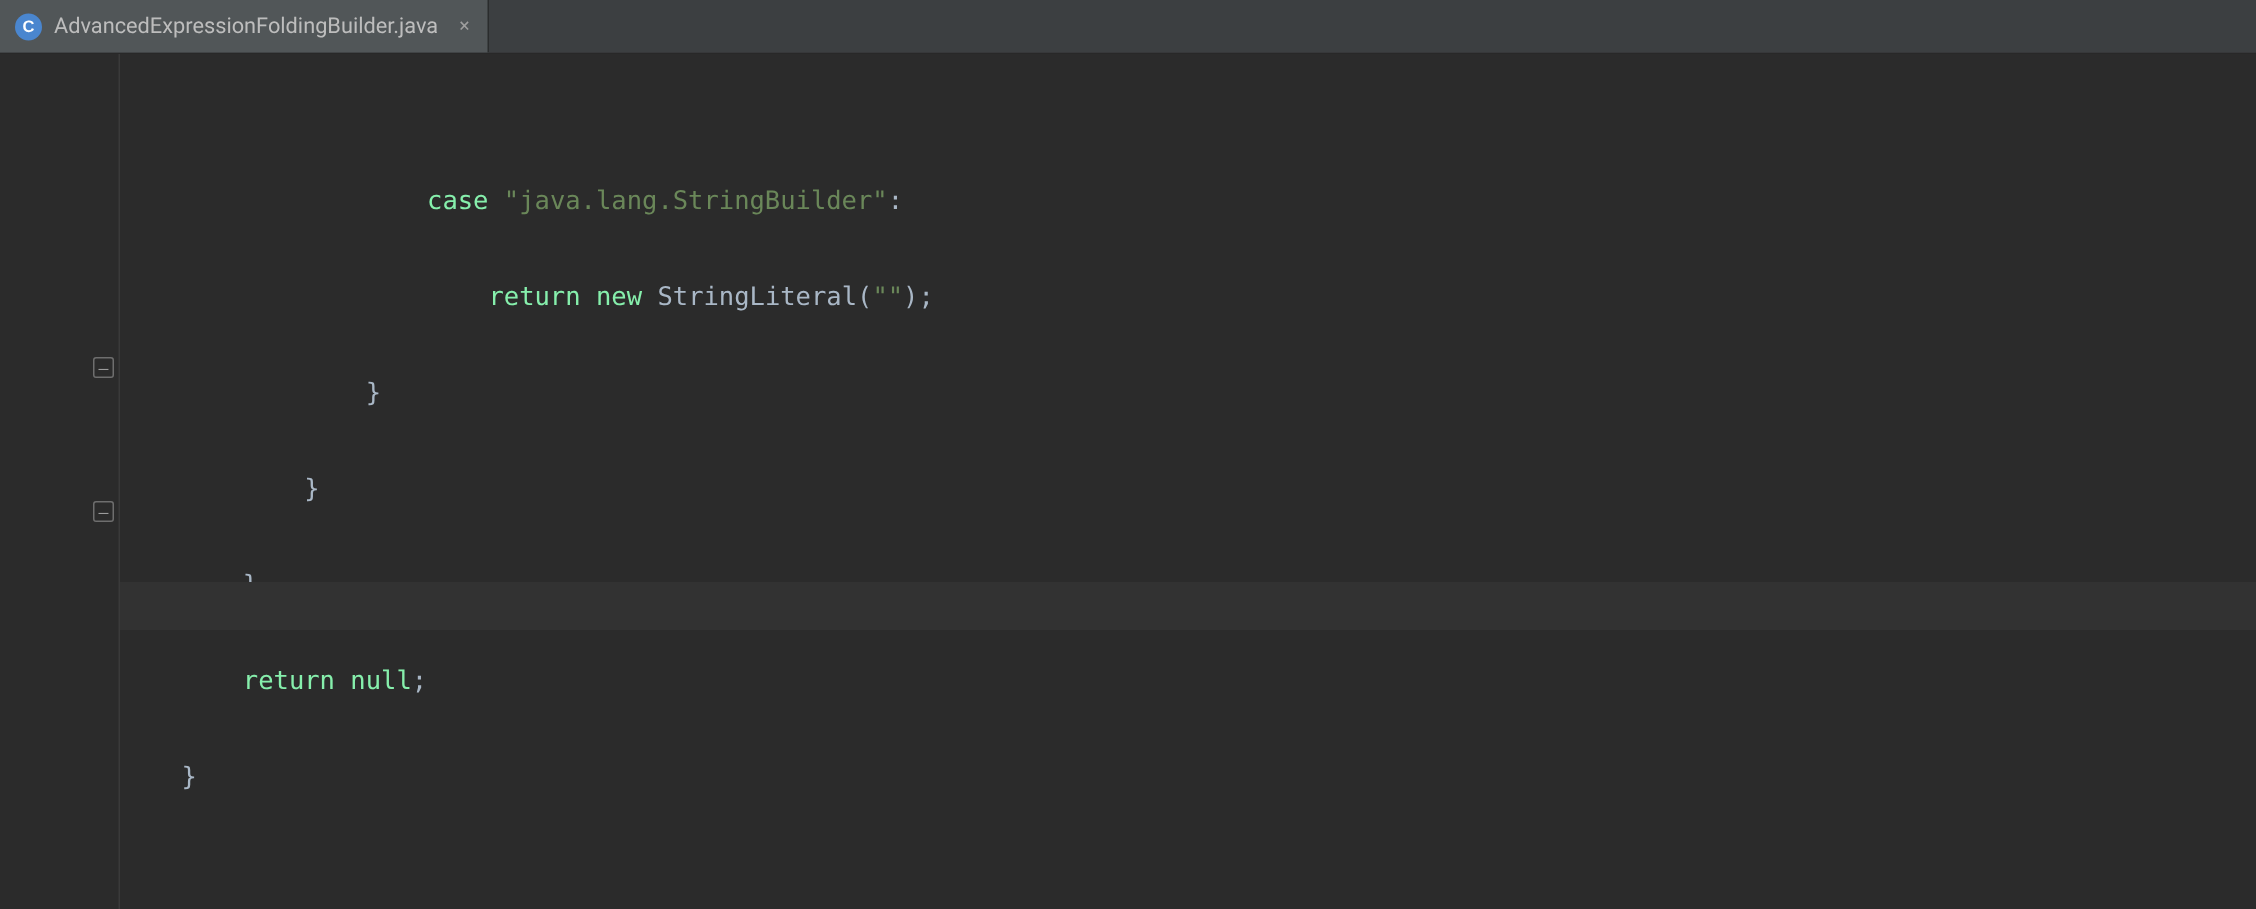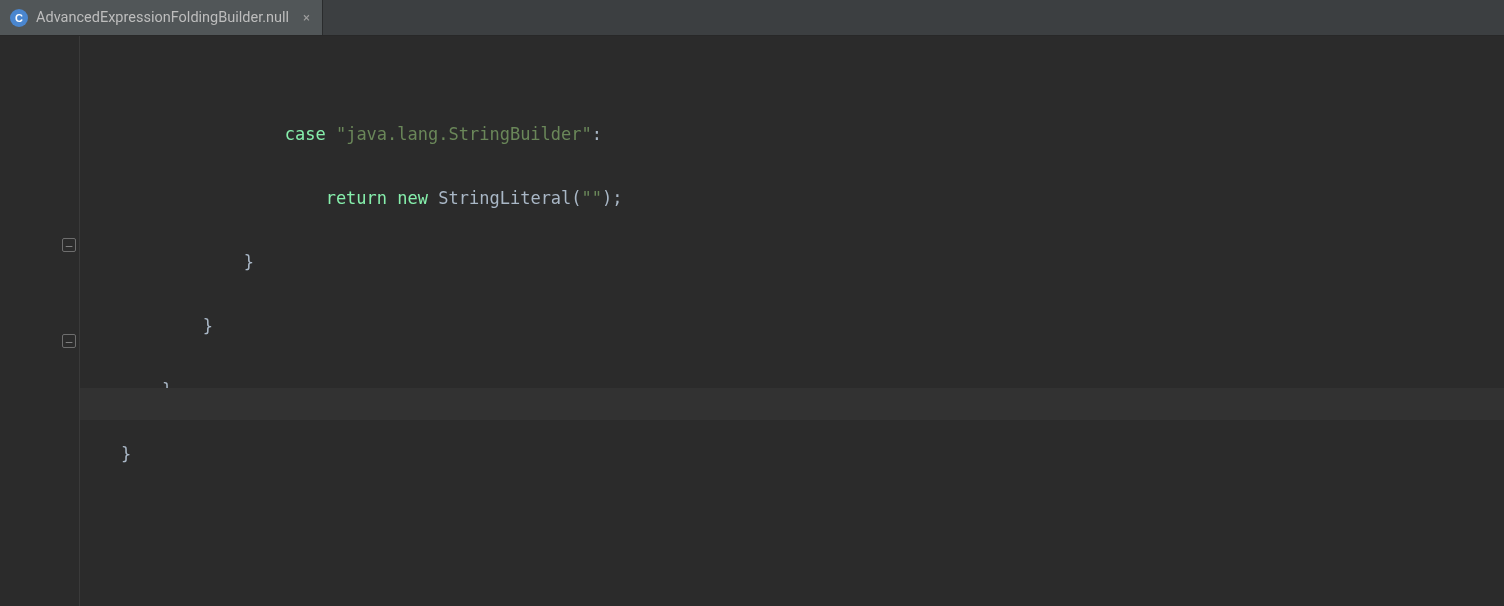--- a/index.html
+++ b/index.html
@@ -96,38 +96,39 @@
   .k  { color: #86efac; }            
   .s  { color: #6a8759; }            
   .p  { color: #a9b7c6; } 
 </style>
 </head>
 <body>
 
 <div class="tab-bar">
   <div class="tab">
     <span class="file-icon">C</span>
-    <span>AdvancedExpressionFoldingBuilder.null</span>
+    <span>AdvancedExpressionFoldingBuilder.java</span>
     <span class="close-x">×</span>
   </div>
   <div class="tab-bar-filler"></div>
 </div>
 
 <div class="editor-wrapper">
   <div class="gutter">
     <div class="fold-mark" style="top:202px;">–</div>
     <div class="fold-mark" style="top:298px;">–</div>
   </div>
   <div class="editor">
 <div class="cur-line" style="top:352px;"></div>
 <div style="position:relative;">                    <span class="k">case</span> <span class="s">"java.lang.StringBuilder"</span><span class="p">:</span></div>
 <div>                        <span class="k">return</span> <span class="k">new</span> <span class="p">StringLiteral</span><span class="p">(</span><span class="s">""</span><span class="p">);</span></div>
 <div>                <span class="p">}</span></div>
 <div>            <span class="p">}</span></div>
 <div>        <span class="p">}</span></div>
+<div>        <span class="k">return</span> <span class="k">null</span><span class="p">;</span></div>
 <div>    <span class="p">}</span></div>
 <div> </div>
 
 
 
 
 
 
 
 

